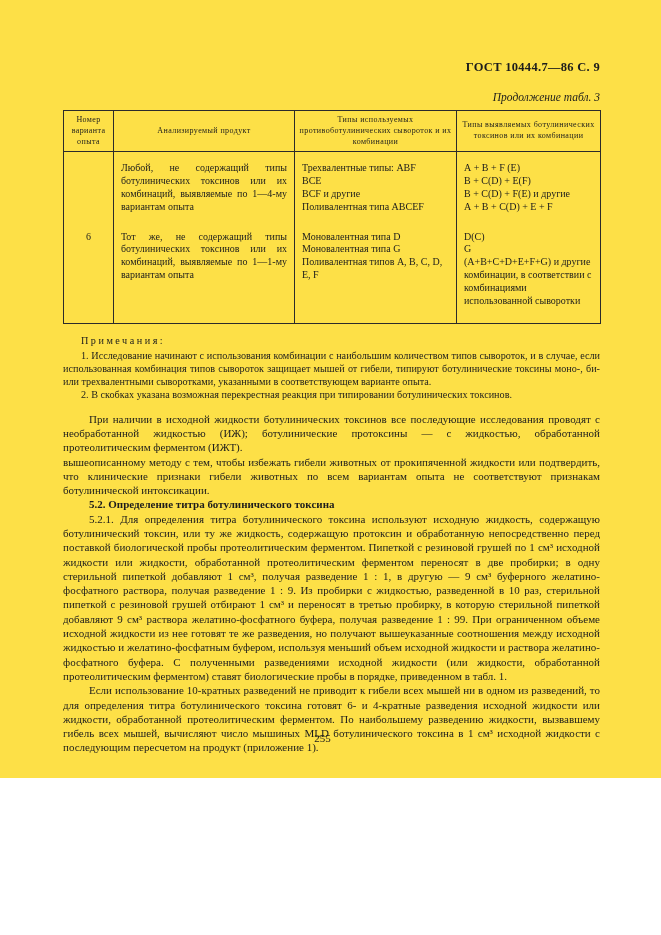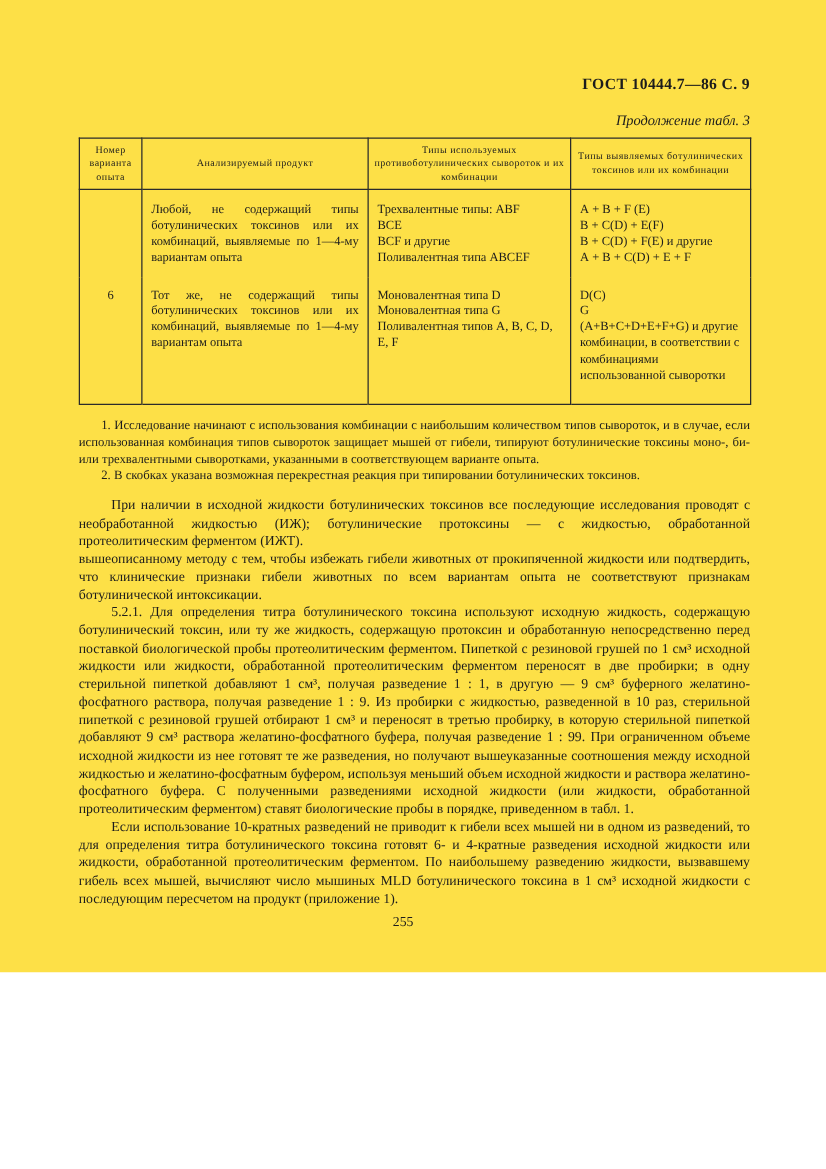--- a/index.html
+++ b/index.html
@@ -136,38 +136,40 @@
 ВСЕ
 BCF и другие
 Поливалентная типа ABCEF</td>
         <td class="cell-lines">А + В + F (Е)
 В + C(D) + E(F)
 В + C(D) + F(E) и другие
 А + В + C(D) + Е + F</td>
       </tr>
       <tr class="row-last">
         <td class="cell-num">6</td>
-        <td class="cell-prod">Тот же, не содержащий типы ботулинических токсинов или их комбинаций, выявляемые по 1—4-му вариантам опыта</td>
+        <td class="cell-prod">Тот же, не содержащий типы ботулинических токсинов или их комбинаций, выявляемые по 1—1-му вариантам опыта</td>
         <td class="cell-lines">Моновалентная типа D
 Моновалентная типа G
 Поливалентная типов А, В, С, D, Е, F</td>
         <td class="cell-lines">D(C)
 G
 (А+В+С+D+Е+F+G) и другие комбинации, в соответствии с комбинациями использованной сыворотки</td>
       </tr>
     </tbody>
   </table>
 
   <div class="notes">
+    <div class="notes-title">Примечания:</div>
     <p class="note">1. Исследование начинают с использования комбинации с наибольшим количеством типов сывороток, и в случае, если использованная комбинация типов сывороток защищает мышей от гибели, типируют ботулинические токсины моно-, би- или трехвалентными сыворотками, указанными в соответствующем варианте опыта.</p>
     <p class="note">2. В скобках указана возможная перекрестная реакция при типировании ботулинических токсинов.</p>
   </div>
 
   <div class="body-text">
     <p class="para">При наличии в исходной жидкости ботулинических токсинов все последующие исследования проводят с необработанной жидкостью (ИЖ); ботулинические протоксины — с жидкостью, обработанной протеолитическим ферментом (ИЖТ).</p>
     <p class="para no-indent">вышеописанному методу с тем, чтобы избежать гибели животных от прокипяченной жидкости или подтвердить, что клинические признаки гибели животных по всем вариантам опыта не соответствуют признакам ботулинической интоксикации.</p>
+    <p class="para heading-bold">5.2. Определение титра ботулинического токсина</p>
     <p class="para">5.2.1. Для определения титра ботулинического токсина используют исходную жидкость, содержащую ботулинический токсин, или ту же жидкость, содержащую протоксин и обработанную непосредственно перед поставкой биологической пробы протеолитическим ферментом. Пипеткой с резиновой грушей по 1 см³ исходной жидкости или жидкости, обработанной протеолитическим ферментом переносят в две пробирки; в одну стерильной пипеткой добавляют 1 см³, получая разведение 1 : 1, в другую — 9 см³ буферного желатино-фосфатного раствора, получая разведение 1 : 9. Из пробирки с жидкостью, разведенной в 10 раз, стерильной пипеткой с резиновой грушей отбирают 1 см³ и переносят в третью пробирку, в которую стерильной пипеткой добавляют 9 см³ раствора желатино-фосфатного буфера, получая разведение 1 : 99. При ограниченном объеме исходной жидкости из нее готовят те же разведения, но получают вышеуказанные соотношения между исходной жидкостью и желатино-фосфатным буфером, используя меньший объем исходной жидкости и раствора желатино-фосфатного буфера. С полученными разведениями исходной жидкости (или жидкости, обработанной протеолитическим ферментом) ставят биологические пробы в порядке, приведенном в табл. 1.</p>
     <p class="para">Если использование 10-кратных разведений не приводит к гибели всех мышей ни в одном из разведений, то для определения титра ботулинического токсина готовят 6- и 4-кратные разведения исходной жидкости или жидкости, обработанной протеолитическим ферментом. По наибольшему разведению жидкости, вызвавшему гибель всех мышей, вычисляют число мышиных MLD ботулинического токсина в 1 см³ исходной жидкости с последующим пересчетом на продукт (приложение 1).</p>
   </div>
 
   <div class="page-number">255</div>
 
 </div>
 
 </body></html>

